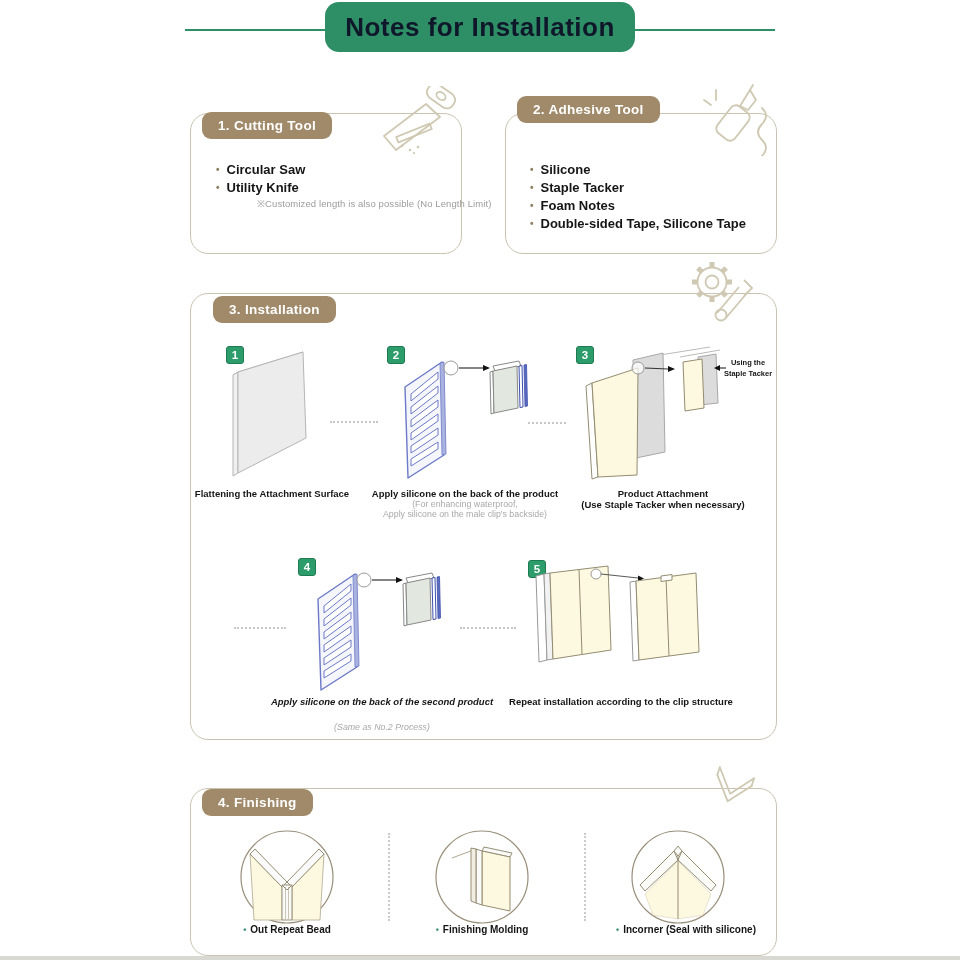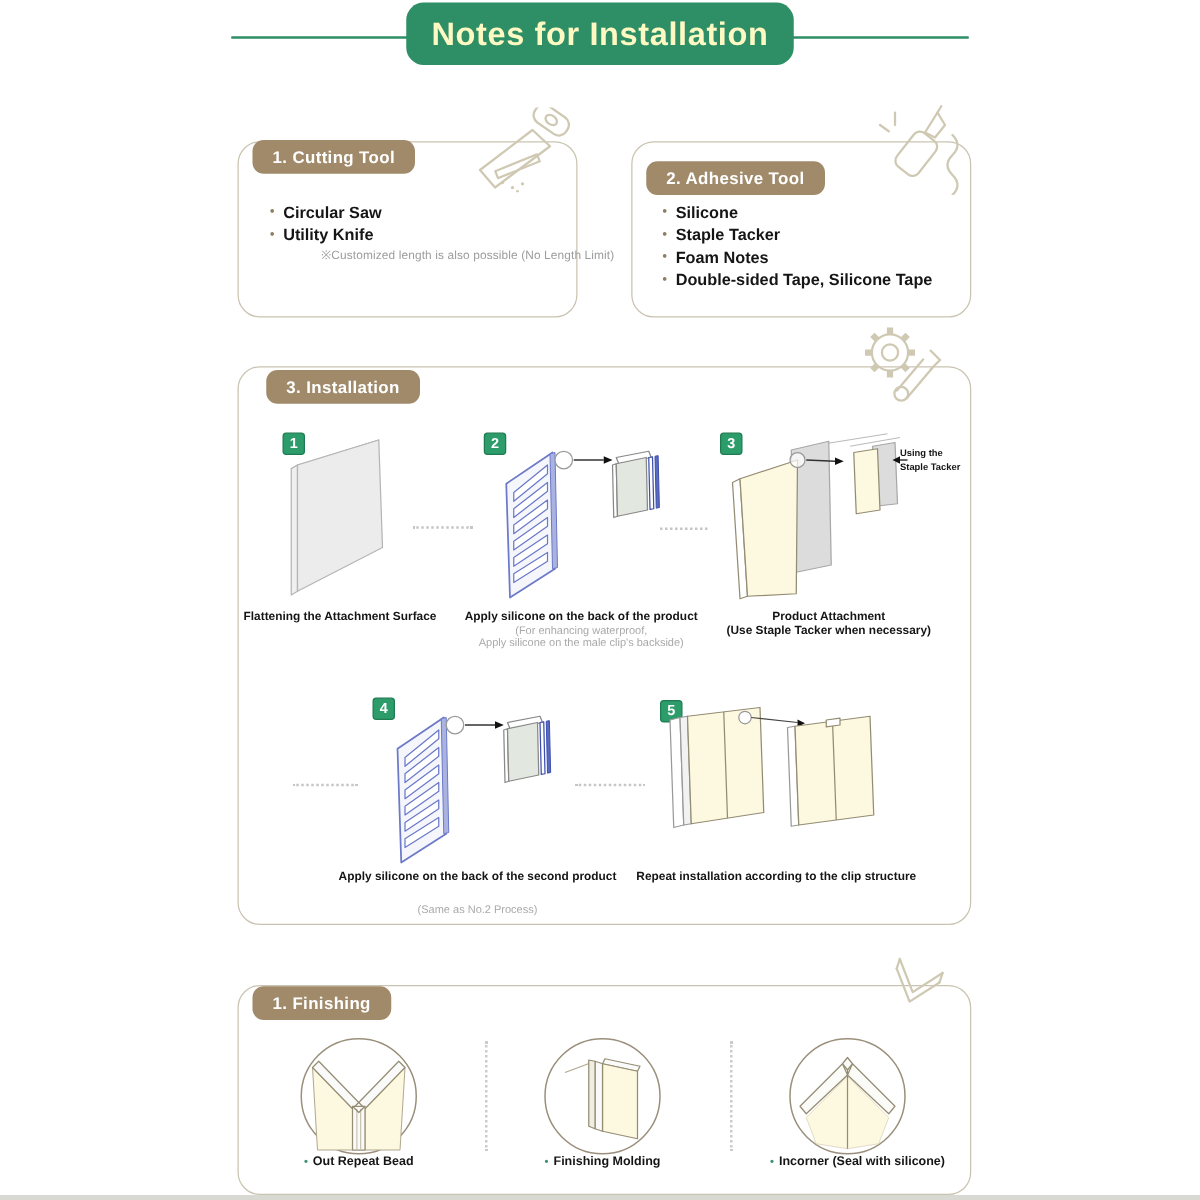--- a/index.html
+++ b/index.html
@@ -2,39 +2,39 @@
 <html><head>
 <meta charset="utf-8">
 <style>
   html,body{margin:0;padding:0;}
   body{width:960px;height:960px;background:#ffffff;font-family:"Liberation Sans",sans-serif;position:relative;overflow:hidden;}
   .abs{position:absolute;}
 
   
   .title-line{position:absolute;left:185px;top:29px;width:590px;height:2px;background:#2e8f66;}
   .title-badge{position:absolute;left:325px;top:2px;width:310px;height:50px;background:#2e8f66;border-radius:14px;
-    color:#fef9c3;font-size:26px;font-weight:bold;text-align:center;line-height:50px;letter-spacing:.5px;z-index:2;}
+    color:#0f172a;font-size:26px;font-weight:bold;text-align:center;line-height:50px;letter-spacing:.5px;z-index:2;}
 
   
   .box{position:absolute;border:1.5px solid #cac3b1;border-radius:18px;background:#fff;}
   .hbadge{position:absolute;background:#a08a6a;color:#fff;font-weight:bold;font-size:13.5px;height:27px;line-height:27px;
     padding:0 16px;border-radius:9px;letter-spacing:.3px;z-index:3;}
 
   
   .list{position:absolute;}
   .li{display:flex;align-items:center;height:18px;font-size:13px;font-weight:bold;color:#151515;}
   .li .blt{color:#8d7d61;margin-right:7px;font-size:10px;}
   .note{position:absolute;font-size:9.5px;color:#9c9c9c;letter-spacing:.1px;}
 
   
   .numbadge{position:absolute;width:16px;height:16px;background:#2d9c6b;border:1px solid #1e7a51;color:#fff;
     font-size:11.5px;font-weight:bold;text-align:center;line-height:16px;border-radius:3px;}
   .cap{position:absolute;text-align:center;font-weight:bold;color:#151515;font-size:9.5px;line-height:11px;}
   .sub{font-weight:normal;color:#a9a9a9;font-size:8.8px;line-height:10px;}
-  .ann{position:absolute;font-size:7.5px;font-weight:bold;color:#151515;line-height:11px;}
+  .ann{position:absolute;font-size:7.5px;font-weight:bold;color:#151515;text-align:center;line-height:11px;}
   .dot-h{position:absolute;border-top:2px dotted #c6c6c6;height:0;}
   .dot-v{position:absolute;border-left:2px dotted #cbcbcb;width:0;}
 
   
   .lbl{position:absolute;text-align:center;font-weight:bold;font-size:10px;color:#151515;white-space:nowrap;}
   .lbl .blt2{color:#3f8f78;margin-right:4px;font-size:9px;}
 
   .bottom-strip{position:absolute;left:0;top:956px;width:960px;height:4px;background:#d9d9d4;}
   svg{display:block;}
 </style>
@@ -66,21 +66,21 @@
       <span>Circular Saw</span>
     </div>
   <div class="li">
       <span class="blt">•</span>
       <span>Utility Knife</span>
     </div>
 </div>
 <div class="note" style="left:213px;top:197px;margin-left:44px;">※Customized length is also possible (No Length Limit)</div>
 
 <div class="box" style="left:505px;top:113px;width:270px;height:139px;"></div>
-<div class="hbadge" style="left:517px;top:129px;">2. Adhesive Tool</div>
+<div class="hbadge" style="left:517px;top:96px;">2. Adhesive Tool</div>
 <svg class="abs" style="left:692px;top:84px;z-index:3;" width="88" height="72" viewBox="0 0 88 72">
   <g stroke="#cfc8b2" stroke-width="1.8" fill="none" stroke-linejoin="round" stroke-linecap="round">
     <rect x="30" y="22" width="22" height="34" rx="6" transform="rotate(38 41 39)"></rect>
     <polygon points="48,22 58,6 64,16 56,26"></polygon>
     <line x1="58" y1="6" x2="61" y2="1"></line>
     <path d="M70,24 q8,8 0,16 q-8,8 0,16 q8,8 0,16"></path>
     <line x1="24" y1="6" x2="24" y2="16"></line>
     <line x1="12" y1="16" x2="19" y2="21"></line>
   </g>
 </svg>
@@ -233,28 +233,28 @@
 <div class="cap" style="left:172px;top:488px;width:200px;text-align:center;">Flattening the Attachment Surface</div>
 <div class="cap" style="left:360px;top:488px;width:210px;">
   <div>Apply silicone on the back of the product</div>
   <div class="sub">(For enhancing waterproof,</div>
   <div class="sub">Apply silicone on the male clip's backside)</div>
 </div>
 <div class="cap" style="left:568px;top:488px;width:190px;">
   <div>Product Attachment</div>
   <div>(Use Staple Tacker when necessary)</div>
 </div>
-<div class="cap" style="left:267px;top:696px;width:230px;">
+<div class="cap" style="left:267px;top:696px;width:230px;font-style:italic;">
   <div>Apply silicone on the back of the second product</div>
   <div class="sub" style="margin-top:15px;">(Same as No.2 Process)</div>
 </div>
 <div class="cap" style="left:501px;top:696px;width:240px;">Repeat installation according to the clip structure</div>
 
 <div class="box" style="left:190px;top:788px;width:585px;height:166px;"></div>
-<div class="hbadge" style="left:202px;top:789px;">1. Finishing</div>
+<div class="hbadge" style="left:202px;top:789px;">4. Finishing</div>
 <svg class="abs" style="left:706px;top:760px;z-index:3;" width="52" height="56" viewBox="0 0 52 56">
   <g stroke="#cfc8b2" stroke-width="1.8" fill="none" stroke-linejoin="round" stroke-linecap="round" transform="rotate(18 26 28)">
     <polyline points="8,12 26,34 44,12"></polyline>
     <polyline points="8,20 26,42 44,20"></polyline>
     <line x1="8" y1="12" x2="8" y2="20"></line>
     <line x1="44" y1="12" x2="44" y2="20"></line>
   </g>
 </svg>
 
 <svg class="abs" style="left:237px;top:827px;" width="100" height="100" viewBox="0 0 100 100">

